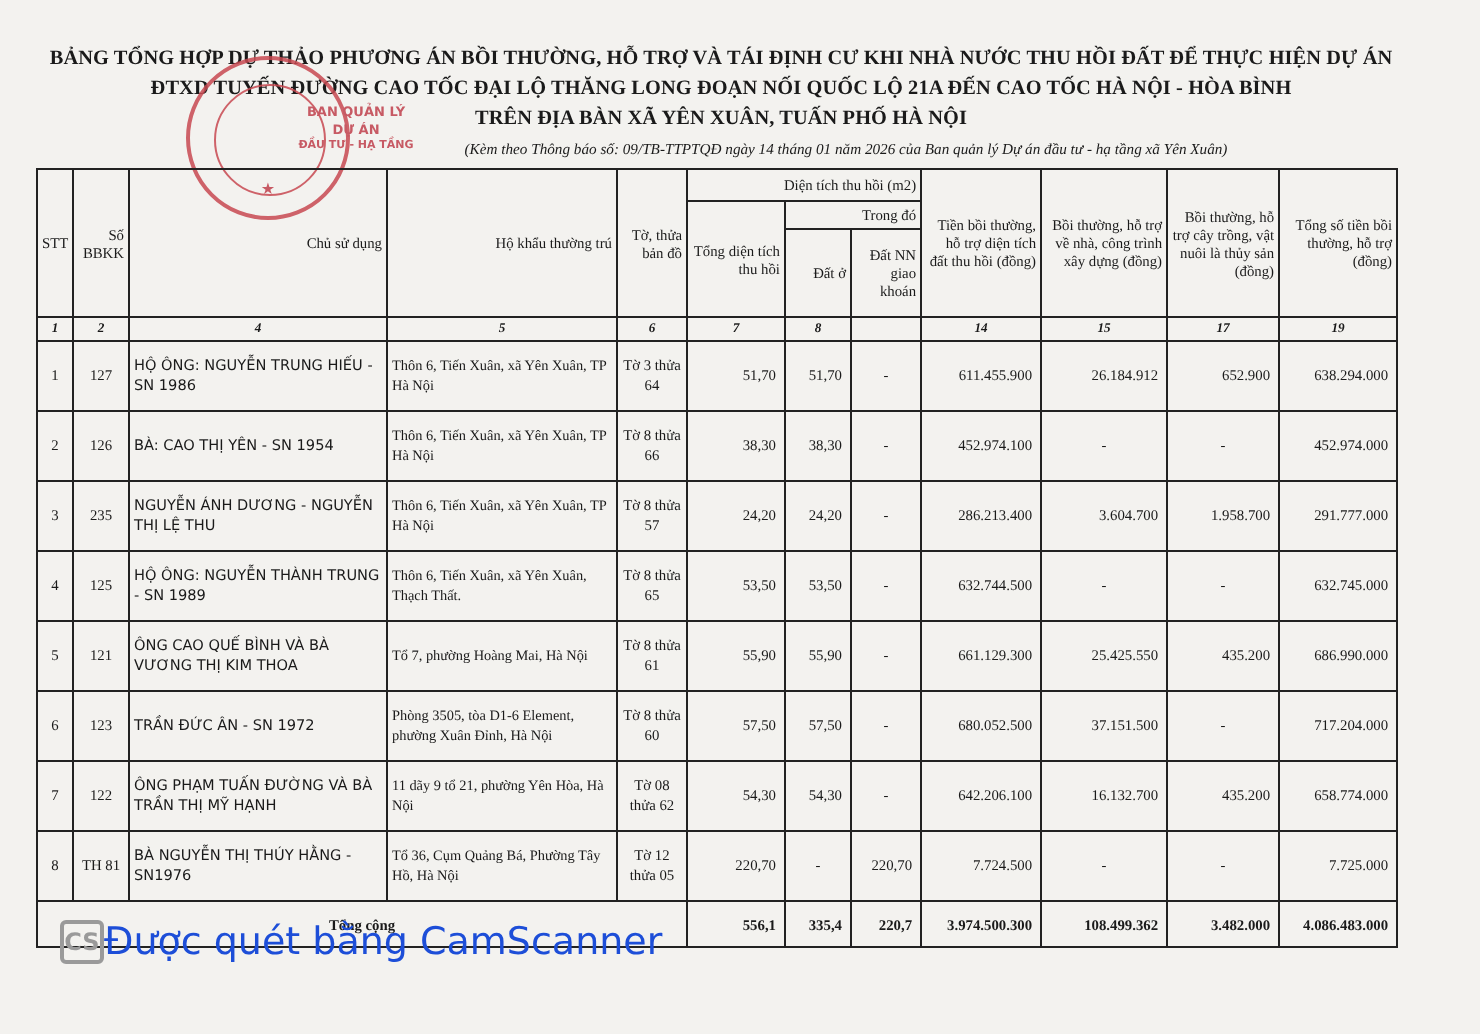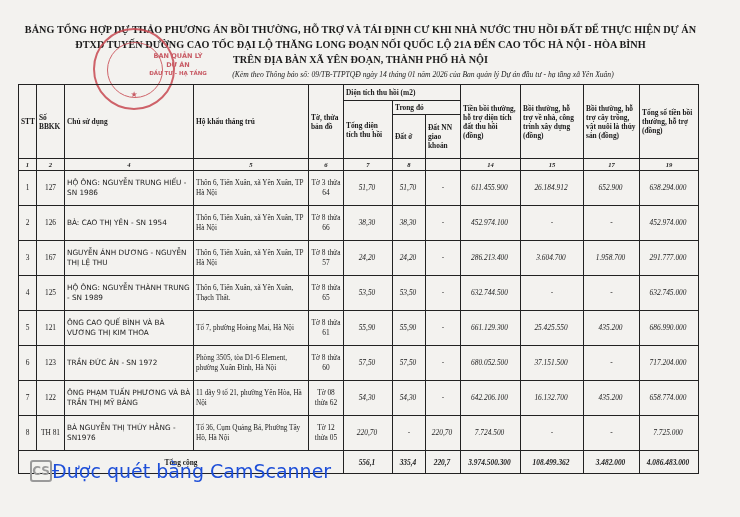--- a/index.html
+++ b/index.html
@@ -7,37 +7,37 @@
   .title{position:absolute;left:0;width:721px;text-align:center;font-weight:bold;font-size:10.2px;letter-spacing:0.05px;}
   .t1{top:24px;} .t2{top:39px;} .t3{top:54px;}
   .sub{position:absolute;top:70px;left:0;width:740px;text-align:center;font-style:italic;font-size:7.6px;padding-left:70px;box-sizing:border-box;margin-left:18px;}
   .stamp{position:absolute;left:93px;top:28px;width:82px;height:82px;border-radius:50%;border:2px solid #c84a52;box-sizing:border-box;opacity:0.85;}
   .stamp .inner{position:absolute;left:12px;top:12px;width:54px;height:54px;border-radius:50%;border:1.3px solid #c84a52;}
   .stamp .txt{position:absolute;left:0;width:100%;text-align:center;color:#c0404c;font-weight:bold;font-family:"DejaVu Sans",sans-serif;margin-left:44px;}
   .stamp .l1{top:22px;font-size:6.5px;} .stamp .l2{top:31px;font-size:6.5px;text-align:center;} .stamp .l3{top:40px;font-size:5.5px;}
   .stamp .star{position:absolute;left:0;width:100%;text-align:center;top:60px;font-size:8px;color:#c0404c;}
   table{position:absolute;left:18px;top:84px;border-collapse:collapse;table-layout:fixed;width:680px;}
   td,th{border:1px solid #222;font-size:7.4px;padding:0 2px;overflow:hidden;}
-  th{font-weight:bold;text-align:left;line-height:9px;}
+  th{font-weight:normal;text-align:right;line-height:9px;}
   .idx td{font-style:italic;font-weight:bold;text-align:center;height:11px;font-size:6.6px;}
   .row td{height:34px;line-height:10px;}
-  .c{text-align:center;} .r{text-align:center;padding-right:4px;font-style:italic;}
+  .c{text-align:center;} .r{text-align:right;padding-right:4px;}
   .name{font-family:"DejaVu Sans",sans-serif;font-size:7.3px;border-radius:12px;}
   .addr{font-size:7.2px;}
   .total td{height:22px;font-weight:bold;}
   .cs{position:absolute;left:30px;top:460px;display:flex;align-items:center;}
   .cs .logo{width:22px;height:22px;border:2px solid #9a9a9a;border-radius:3px;display:flex;align-items:center;justify-content:center;color:#9a9a9a;font-weight:bold;font-family:"DejaVu Sans",sans-serif;font-size:12px;box-sizing:border-box;}
   .cs .cstext{font-family:"DejaVu Sans",sans-serif;font-size:19px;color:#1d4ed8;}
 </style>
 </head>
 <body>
 
 <div class="title t1">BẢNG TỔNG HỢP DỰ THẢO PHƯƠNG ÁN BỒI THƯỜNG, HỖ TRỢ VÀ TÁI ĐỊNH CƯ KHI NHÀ NƯỚC THU HỒI ĐẤT ĐỂ THỰC HIỆN DỰ ÁN</div>
 <div class="title t2">ĐTXD TUYẾN ĐƯỜNG CAO TỐC ĐẠI LỘ THĂNG LONG ĐOẠN NỐI QUỐC LỘ 21A ĐẾN CAO TỐC HÀ NỘI - HÒA BÌNH</div>
-<div class="title t3">TRÊN ĐỊA BÀN XÃ YÊN ĐOẠN, THÀNH PHỐ HÀ NỘI</div>
+<div class="title t3">TRÊN ĐỊA BÀN XÃ YÊN XUÂN, TUẤN PHỐ HÀ NỘI</div>
 <div class="sub">(Kèm theo Thông báo số: 09/TB-TTPTQĐ ngày 14 tháng 01 năm 2026 của Ban quản lý Dự án đầu tư - hạ tầng xã Yên Xuân)</div>
 
 <div class="stamp">
   <div class="inner"></div>
   <div class="txt l1">BAN QUẢN LÝ</div>
   <div class="txt l2">DỰ ÁN</div>
   <div class="txt l3">ĐẦU TƯ - HẠ TẦNG</div>
   <div class="star">★</div>
 </div>
 
@@ -54,21 +54,21 @@
       <col style="width:60px">
       <col style="width:63px">
       <col style="width:56px">
       <col style="width:59px">
   </colgroup>
   <thead>
     <tr style="height:16px">
       <th rowspan="3">STT</th>
       <th rowspan="3">Số BBKK</th>
       <th rowspan="3">Chủ sử dụng</th>
-      <th rowspan="3">Hộ khẩu tháng trú</th>
+      <th rowspan="3">Hộ khẩu thường trú</th>
       <th rowspan="3">Tờ, thửa bản đồ</th>
       <th colspan="3">Diện tích thu hồi (m2)</th>
       <th rowspan="3">Tiền bồi thường, hỗ trợ diện tích đất thu hồi (đồng)</th>
       <th rowspan="3">Bồi thường, hỗ trợ về nhà, công trình xây dựng (đồng)</th>
       <th rowspan="3">Bồi thường, hỗ trợ cây trồng, vật nuôi là thủy sản (đồng)</th>
       <th rowspan="3">Tổng số tiền bồi thường, hỗ trợ (đồng)</th>
     </tr>
     <tr style="height:14px">
       <th rowspan="2">Tổng diện tích thu hồi</th>
       <th colspan="2">Trong đó</th>
@@ -116,21 +116,21 @@
         <td class="r">38,30</td>
         <td class="r">38,30</td>
         <td class="c">-</td>
         <td class="r">452.974.100</td>
         <td class="c">-</td>
         <td class="c">-</td>
         <td class="r">452.974.000</td>
       </tr>
       <tr class="row">
         <td class="c">3</td>
-        <td class="c">167</td>
+        <td class="c">235</td>
         <td class="name">NGUYỄN ÁNH DƯƠNG - NGUYỄN THỊ LỆ THU</td>
         <td class="addr">Thôn 6, Tiến Xuân, xã Yên Xuân, TP Hà Nội</td>
         <td class="c">Tờ 8 thửa 57</td>
         <td class="r">24,20</td>
         <td class="r">24,20</td>
         <td class="c">-</td>
         <td class="r">286.213.400</td>
         <td class="r">3.604.700</td>
         <td class="r">1.958.700</td>
         <td class="r">291.777.000</td>
@@ -173,21 +173,21 @@
         <td class="r">57,50</td>
         <td class="c">-</td>
         <td class="r">680.052.500</td>
         <td class="r">37.151.500</td>
         <td class="c">-</td>
         <td class="r">717.204.000</td>
       </tr>
       <tr class="row">
         <td class="c">7</td>
         <td class="c">122</td>
-        <td class="name">ÔNG PHẠM TUẤN PHƯƠNG VÀ BÀ TRẦN THỊ MỸ BẢNG</td>
+        <td class="name">ÔNG PHẠM TUẤN ĐƯỜNG VÀ BÀ TRẦN THỊ MỸ HẠNH</td>
         <td class="addr">11 dãy 9 tổ 21, phường Yên Hòa, Hà Nội</td>
         <td class="c">Tờ 08 thửa 62</td>
         <td class="r">54,30</td>
         <td class="r">54,30</td>
         <td class="c">-</td>
         <td class="r">642.206.100</td>
         <td class="r">16.132.700</td>
         <td class="r">435.200</td>
         <td class="r">658.774.000</td>
       </tr>

